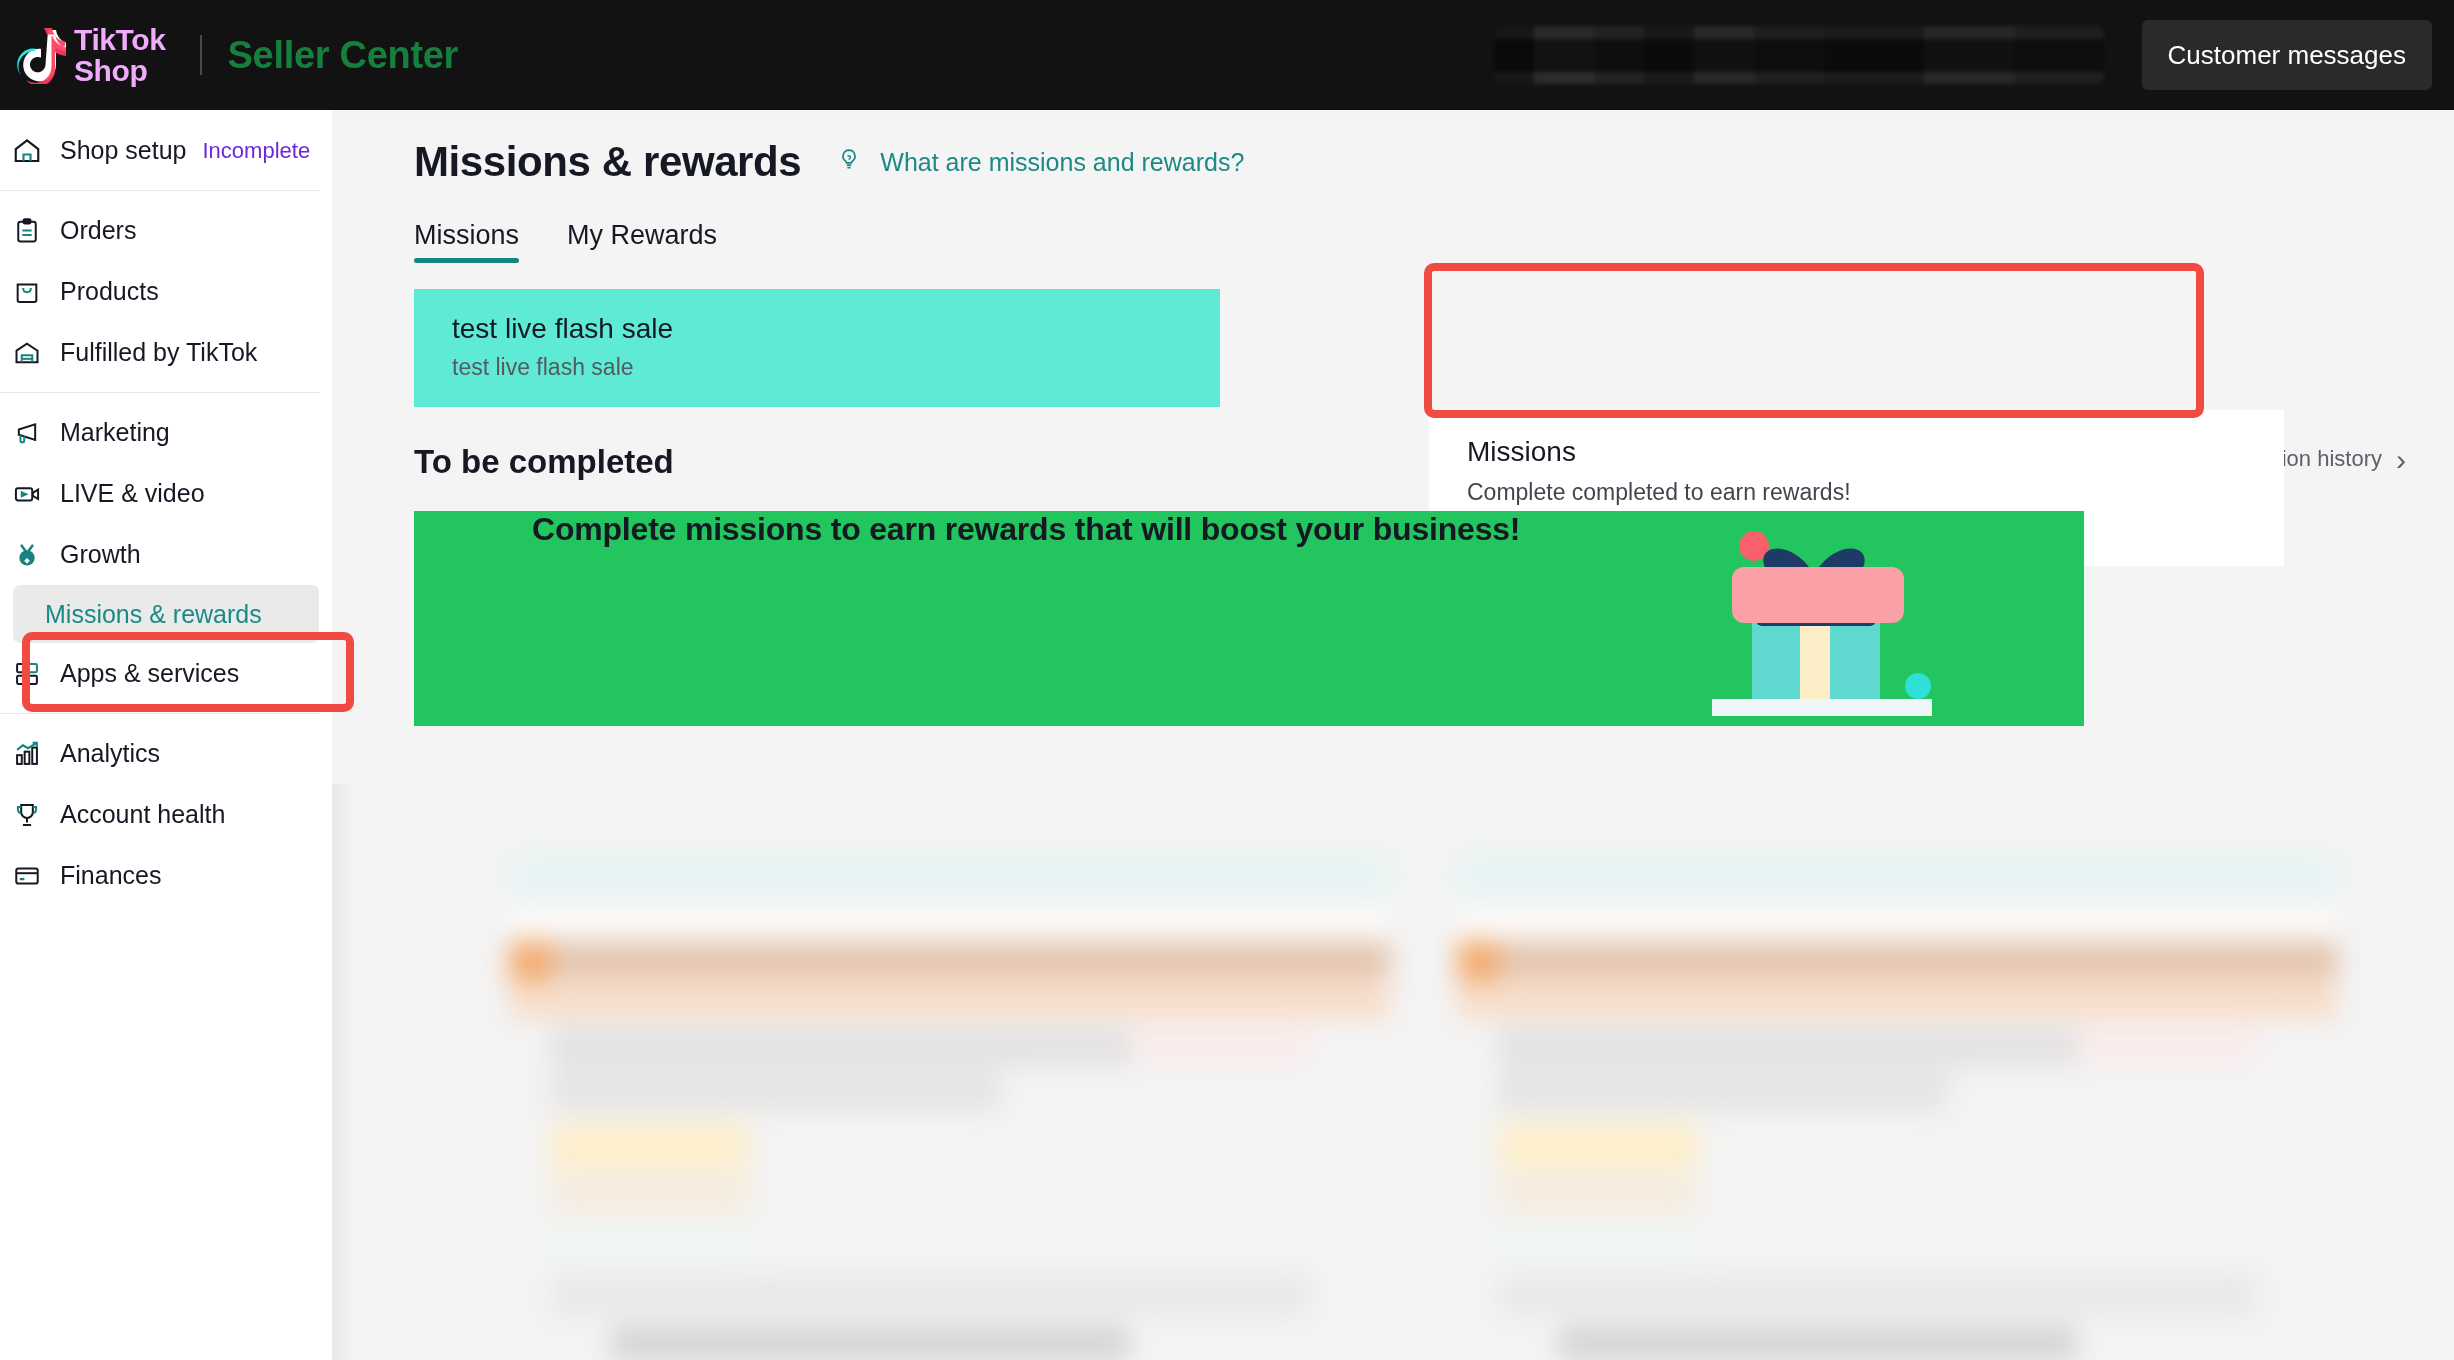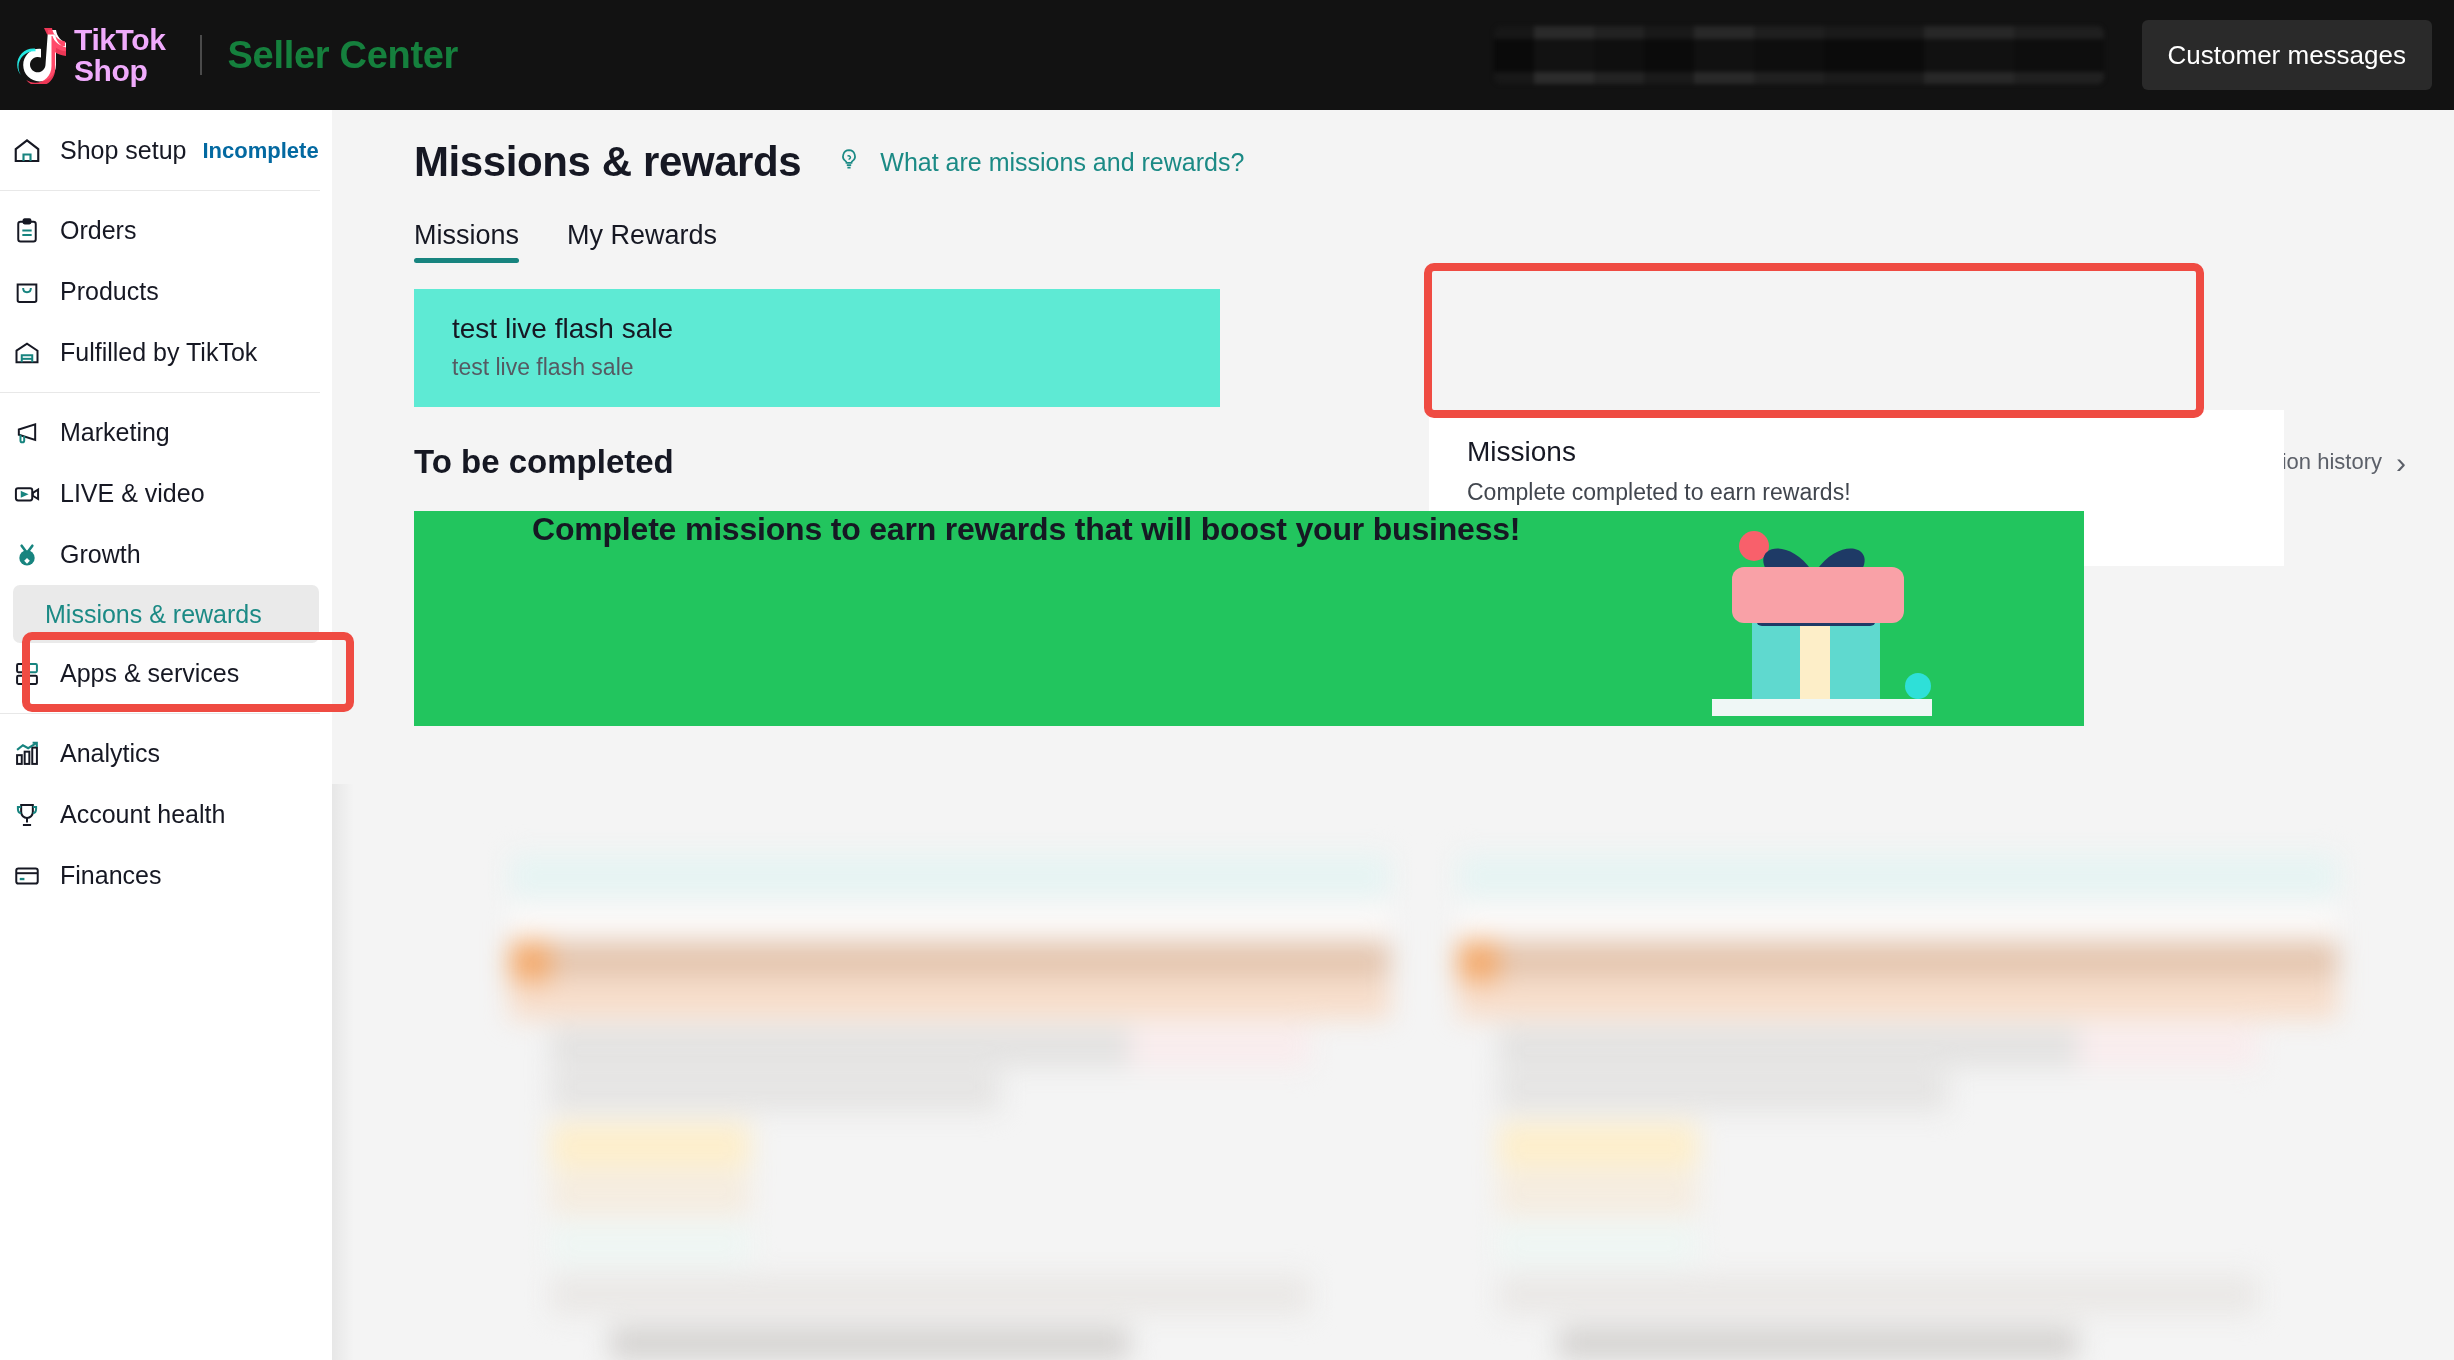--- a/index.html
+++ b/index.html
@@ -76,21 +76,21 @@
     display: flex; align-items: center;
     height: 61px; padding-left: 10px;
     cursor: pointer; position: relative;
   }
   .nav-icon {
     width: 34px; height: 34px; flex: 0 0 auto;
     margin-right: 16px;
     display: flex; align-items: center; justify-content: center;
   }
   .nav-label { font-size: 25px; color: #161823; white-space: nowrap; }
-  .nav-badge { font-size: 22px; color: #0369a1; font-weight: bold; margin-left: 16px; }
+  .nav-badge { font-size: 22px; color: #6d28d9; font-weight: normal; margin-left: 16px; }
   .nav-divider { height: 1px; background: #e8e8e8; margin: 9px 12px 9px 0; }
 
   .nav-sub {
     display: flex; align-items: center;
     height: 58px; margin: 0 13px 0 13px;
     padding-left: 32px;
     border-radius: 7px; cursor: pointer;
   }
   .nav-sub.active { background: #eaeaea; }
   .nav-sub .nav-label { color: #1b8a85; }
@@ -141,21 +141,21 @@
   }
   .missions-card-title { font-size: 28px; color: #161823; }
   .missions-card-sub { font-size: 23px; color: #41464e; margin-top: 11px; }
   .missions-card-underline {
     width: 88px; height: 5px; background: #17847f;
     margin-top: 24px; border-radius: 3px;
   }
 
   
   .section-bar {
-    display: flex; align-items: flex-end;
+    display: flex; align-items: center;
     padding-left: 82px; margin-top: 36px;
   }
   .section-title { font-size: 33px; font-weight: bold; color: #161823; }
   .history-link {
     margin-left: auto; margin-right: 48px; margin-bottom: 6px;
     display: flex; align-items: center; gap: 14px;
     font-size: 22px; color: #5c6069; cursor: pointer; white-space: nowrap;
   }
 
   

